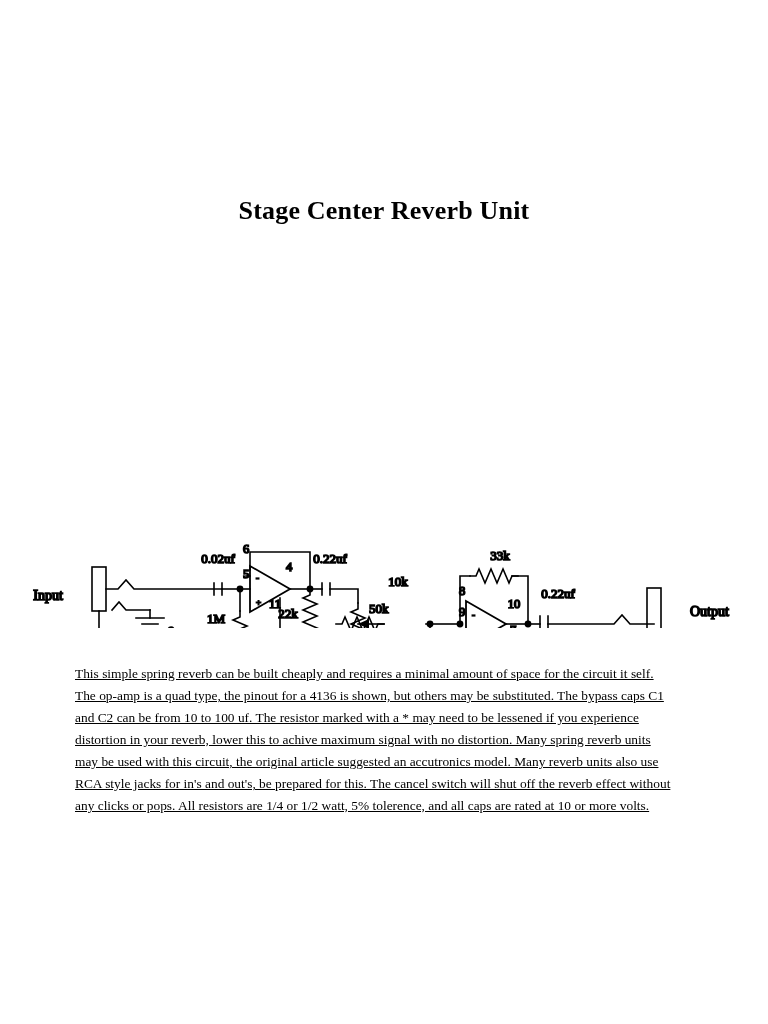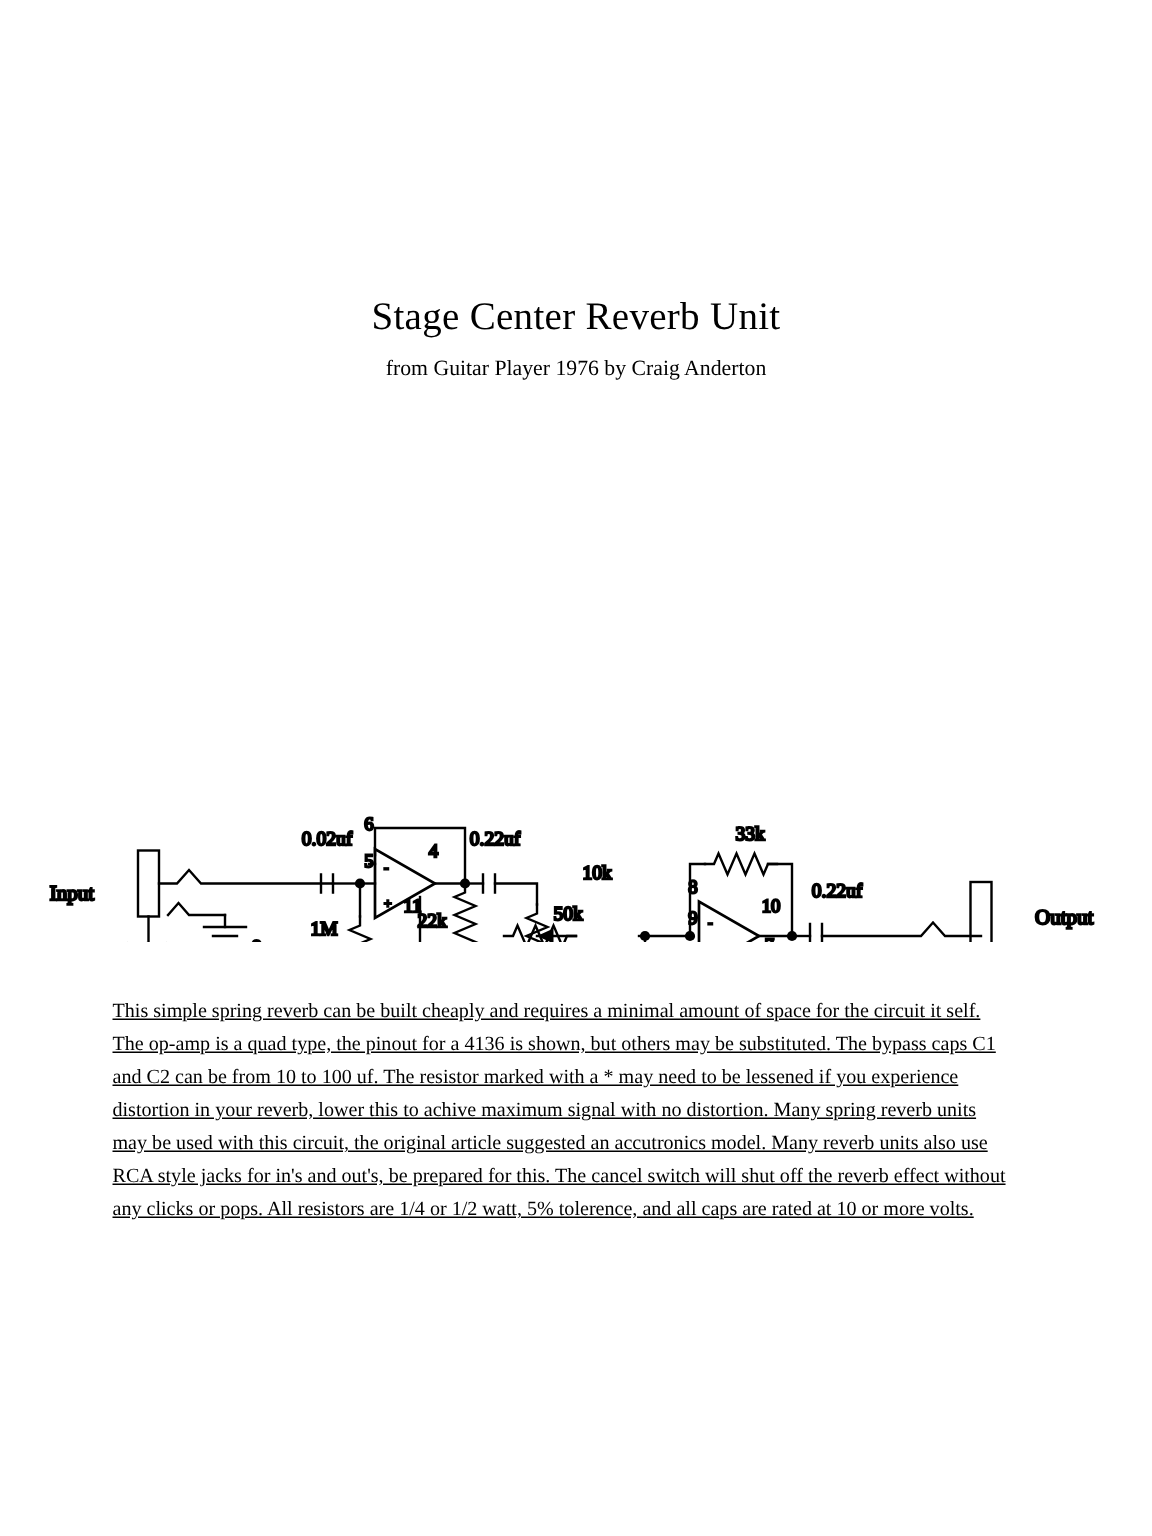--- a/index.html
+++ b/index.html
@@ -21,21 +21,21 @@
     position: relative;
     background: #fff;
   }
   .doc-title {
     position: absolute;
     left: 0;
     top: 196px;
     width: 768px;
     text-align: center;
     font-size: 26px;
-    font-weight: normal;
+    font-weight: bold;
     letter-spacing: 0.2px;
   }
   .doc-subtitle {
     position: absolute;
     left: 0;
     top: 238px;
     width: 768px;
     text-align: center;
     font-size: 14.5px;
   }
@@ -64,21 +64,20 @@
   .pin { font-size: 12.5px; }
   .port { font-size: 14px; }
   .tiny { font-size: 9px; }
 </style>
 </head>
 <body>
 
 <div class="page">
 
   <div class="doc-title">Stage Center Reverb Unit</div>
-  <div class="doc-subtitle">from Guitar Player 1976 by Craig Anderton</div>
 
   <div class="schematic">
   <svg width="768" height="370" viewBox="0 0 768 370" xmlns="http://www.w3.org/2000/svg">
     <defs>
       <g id="res-h">
         <path d="M0,0 h6 l3,-7 l6,14 l6,-14 l6,14 l6,-14 l6,14 l3,-7 h6" fill="none" stroke="#000" stroke-width="1.6"></path>
       </g>
       <g id="res-v">
         <path d="M0,0 v6 l-7,3 l14,6 l-14,6 l14,6 l-14,6 l14,6 l-7,3 v6" fill="none" stroke="#000" stroke-width="1.6"></path>
       </g>

